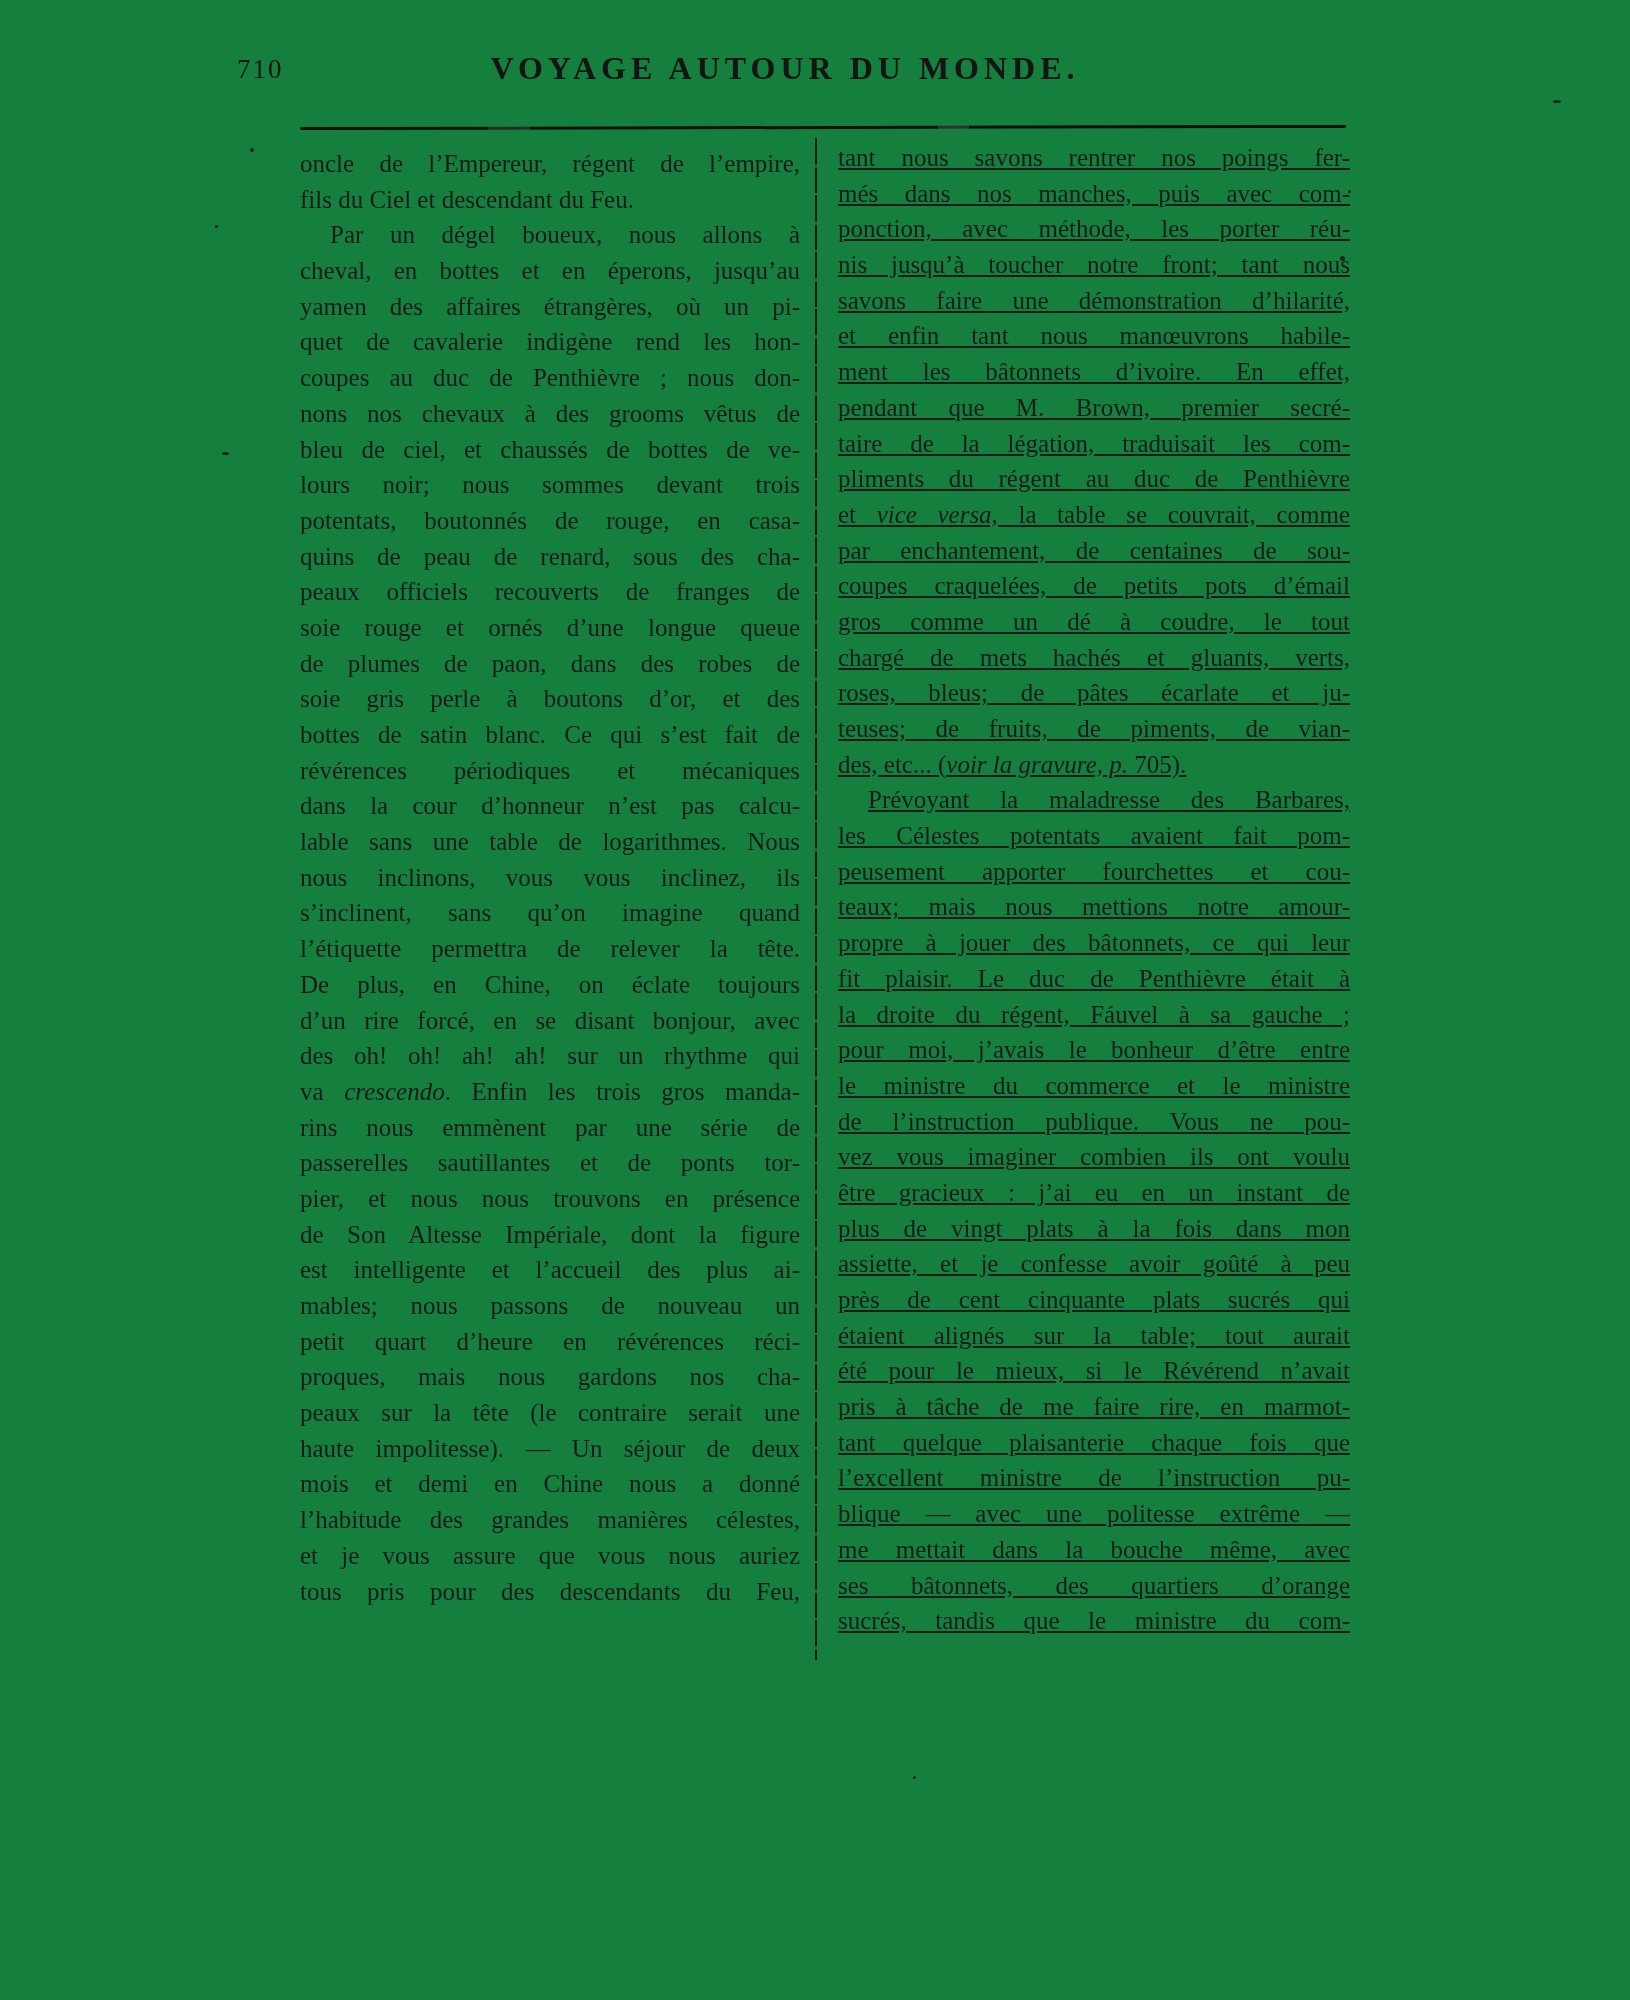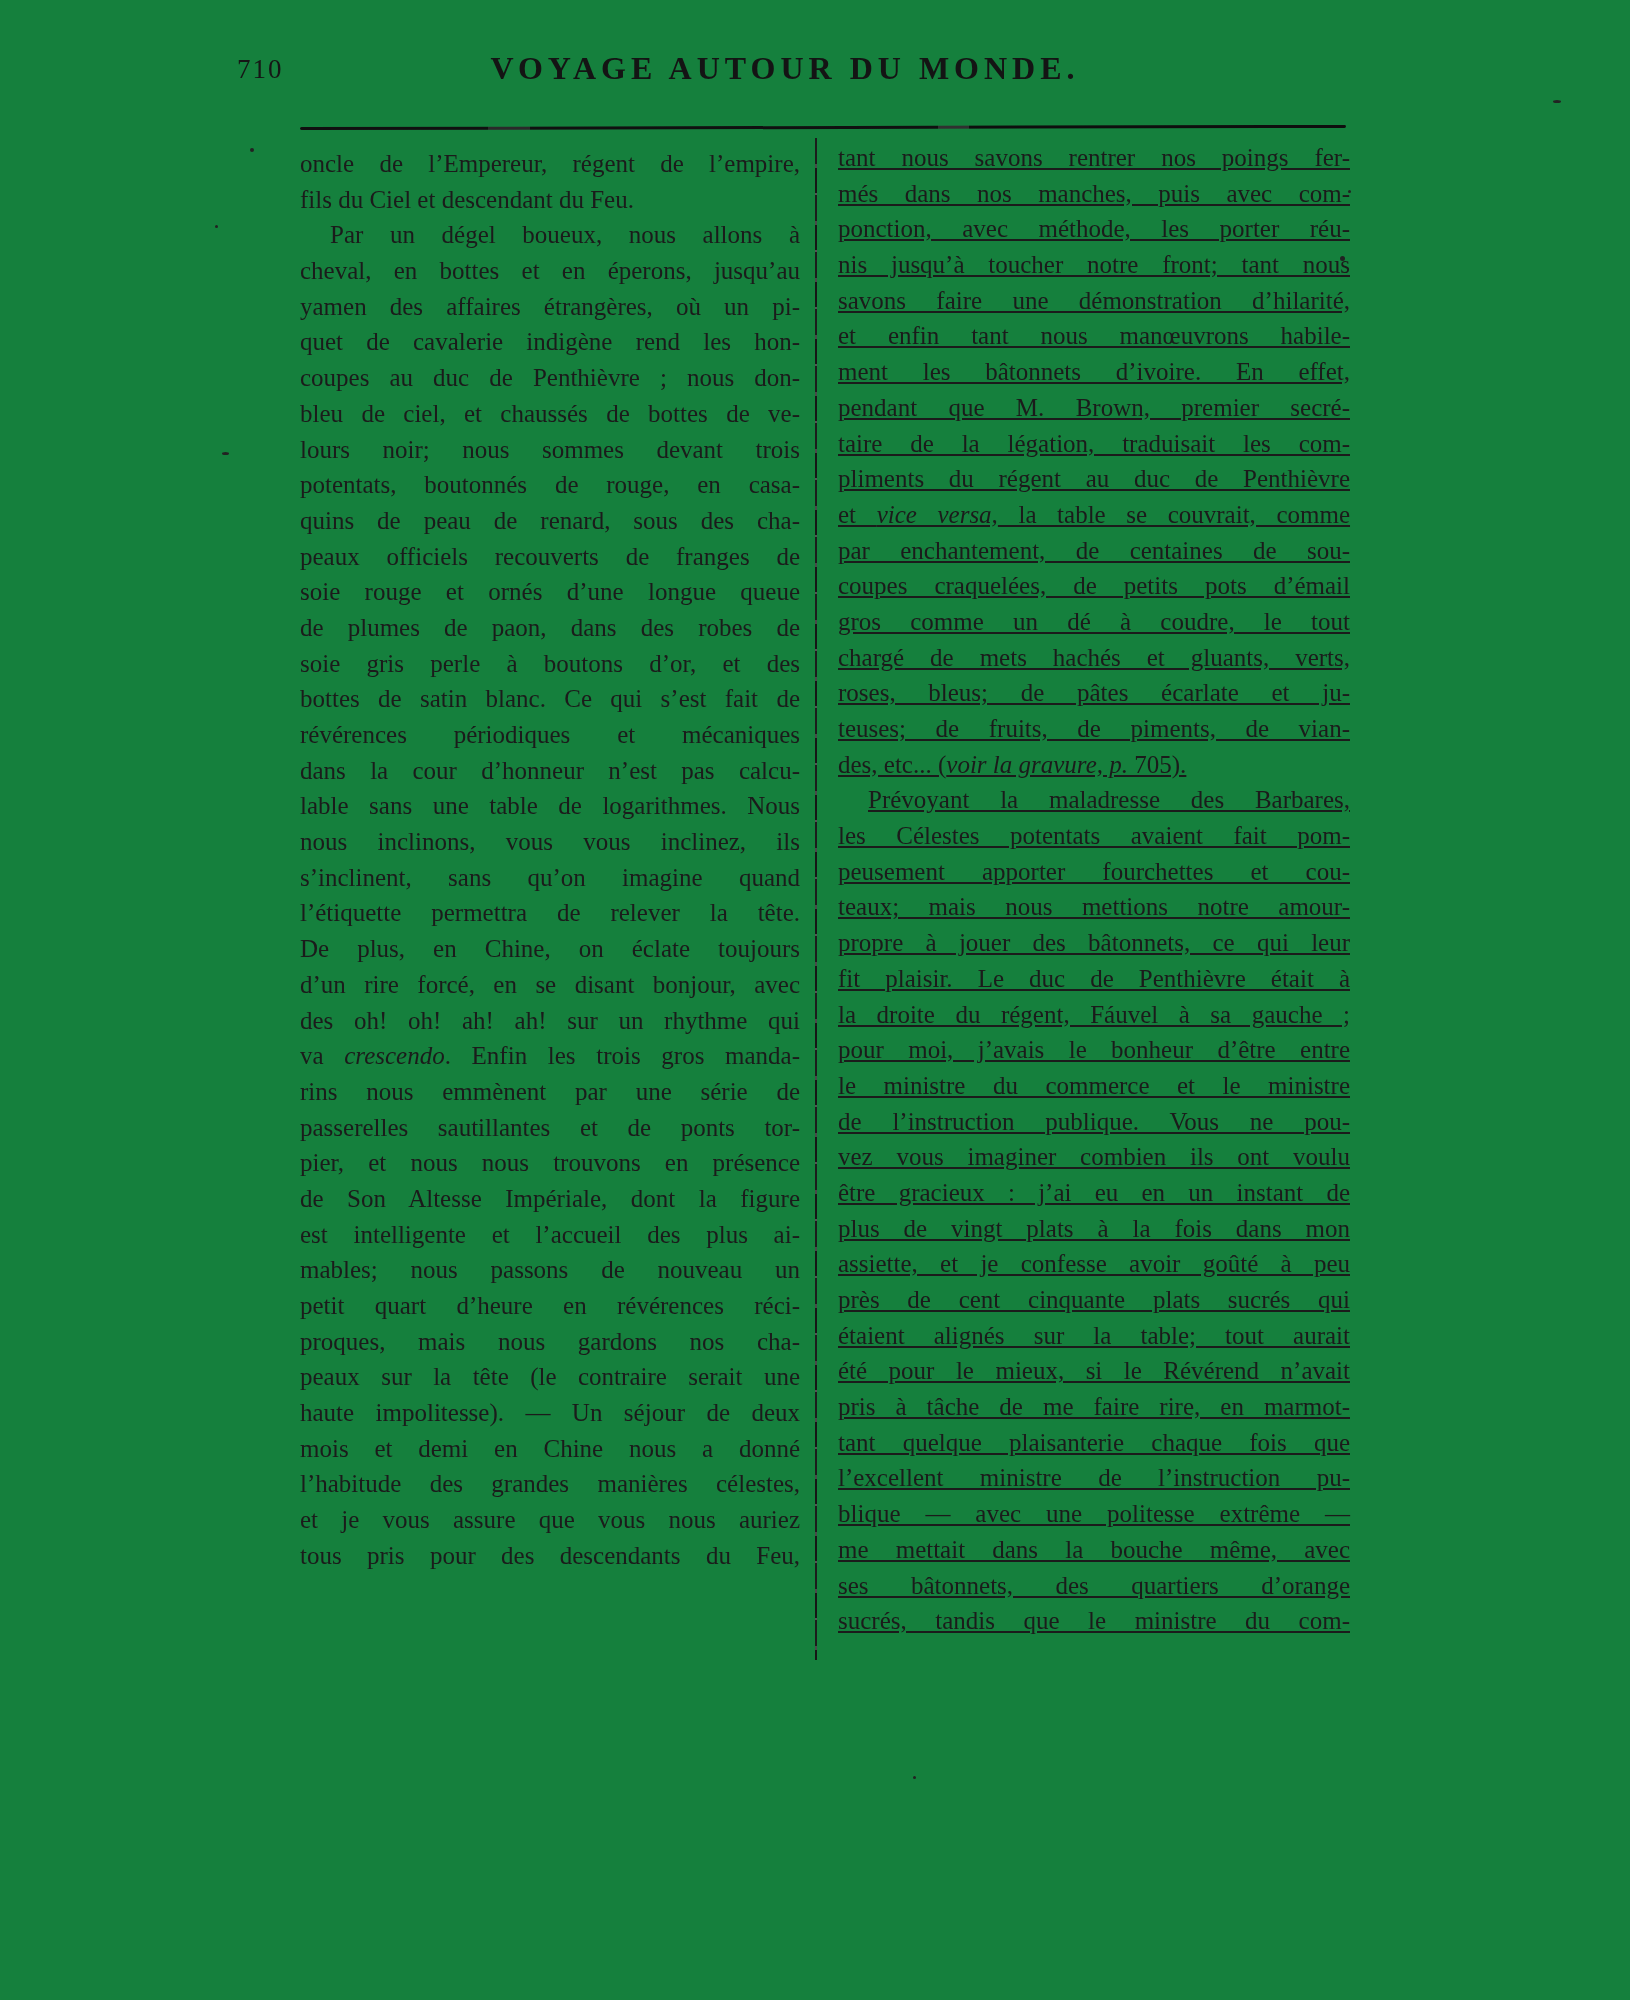--- a/index.html
+++ b/index.html
@@ -60,20 +60,21 @@
   <div class="header-rule"></div>
   <div class="column-divider"></div>
   <div class="col col-left" id="col-left">
       <div class="line">oncle de l’Empereur, régent de l’empire,</div>
       <div class="line para-end">fils du Ciel et descendant du Feu.</div>
       <div class="line indent">Par un dégel boueux, nous allons à</div>
       <div class="line">cheval, en bottes et en éperons, jusqu’au</div>
       <div class="line">yamen des affaires étrangères, où un pi-</div>
       <div class="line">quet de cavalerie indigène rend les hon-</div>
       <div class="line">coupes au duc de Penthièvre ; nous don-</div>
+      <div class="line">nons nos chevaux à des grooms vêtus de</div>
       <div class="line">bleu de ciel, et chaussés de bottes de ve-</div>
       <div class="line">lours noir; nous sommes devant trois</div>
       <div class="line">potentats, boutonnés de rouge, en casa-</div>
       <div class="line">quins de peau de renard, sous des cha-</div>
       <div class="line">peaux officiels recouverts de franges de</div>
       <div class="line">soie rouge et ornés d’une longue queue</div>
       <div class="line">de plumes de paon, dans des robes de</div>
       <div class="line">soie gris perle à boutons d’or, et des</div>
       <div class="line">bottes de satin blanc. Ce qui s’est fait de</div>
       <div class="line">révérences périodiques et mécaniques</div>

